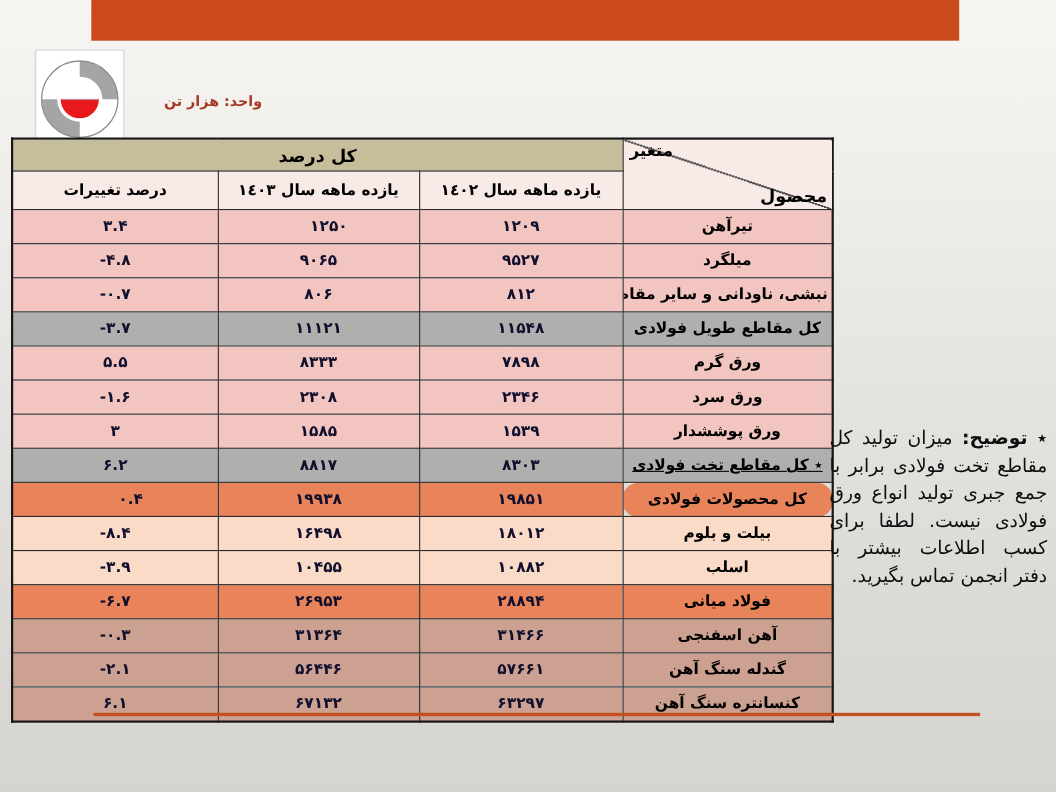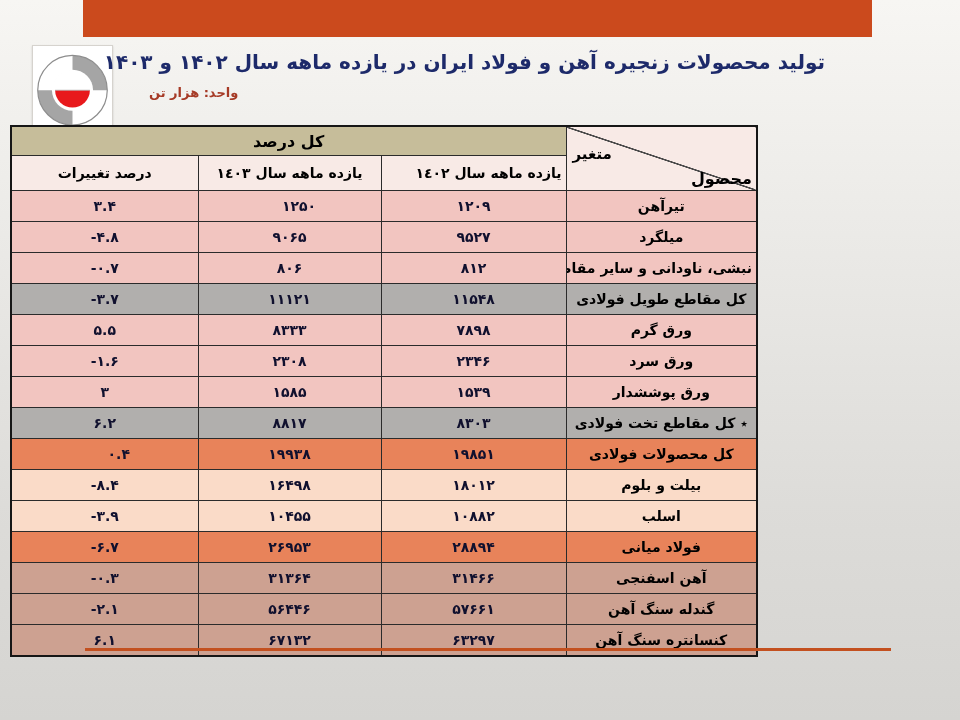--- a/index.html
+++ b/index.html
@@ -26,21 +26,21 @@
     border:1px solid #2b2b2b;text-align:center;vertical-align:middle;
     padding:0 4px;overflow:hidden;white-space:nowrap;
   }
   col.c-product{width:191px;} col.c-1402{width:185px;} col.c-1403{width:183px;} col.c-change{width:187px;}
   .hdr-group{height:28px;font-size:16px;font-weight:bold;color:#000;}
   .hdr-col{height:34px;font-size:14px;font-weight:bold;color:#000;}
   .corner-cell{
     position:relative;padding:0;
     background-image:linear-gradient(to top right,transparent calc(50% - 0.8px),#4a4a4a calc(50% - 0.8px),#4a4a4a calc(50% + 0.8px),transparent calc(50% + 0.8px));
   }
-  .corner-top{position:absolute;top:18px;left:6px;font-size:15px;font-weight:bold;}
+  .corner-top{position:absolute;top:1px;left:6px;font-size:15px;font-weight:bold;}
   .corner-bottom{position:absolute;bottom:2px;right:4px;font-size:16px;font-weight:bold;}
   .main-table tbody td{height:30px;font-weight:bold;color:#10102e;}
   .product-cell{font-size:14px;color:#000 !important;}
   .num-cell{font-size:14px;letter-spacing:.5px;}
   .note-block{
     position:absolute;right:8px;top:387px;width:198px;direction:rtl;
     text-align:justify;font-size:17px;line-height:1.47;color:#0d0d0d;
   }
   .note-lead{font-weight:bold;}
   .divider-line{position:absolute;left:85px;top:648px;width:806px;height:3px;}
@@ -57,41 +57,40 @@
       <circle cx="50" cy="54" r="44" fill="#a5a5a5"></circle>
       <path d="M50 10 A44 44 0 0 0 6 54 L25 54 A25 25 0 0 1 50 29 Z" fill="#ffffff"></path>
       <path d="M50 98 A44 44 0 0 0 94 54 L75 54 A25 25 0 0 1 50 79 Z" fill="#ffffff"></path>
       <circle cx="50" cy="54" r="26" fill="#ffffff"></circle>
       <circle cx="50" cy="54" r="44" fill="none" stroke="#8e8e8e" stroke-width="1.5"></circle>
       <path d="M28 54 A22 22 0 0 0 72 54 Z" fill="#e8191c"></path>
       <path d="M28 54 L72 54" stroke="#b0b0b0" stroke-width="1"></path>
     </svg>
   </div>
 
-  <div class="page-title" style="color:#1d2a6a;">تولید محصولات زنجیره آهن و فولاد ایران در یازده ماهه سال ۱۴۰۲ و ۱۴۰۳</div>
 
   <div class="unit-label" style="color:#a63a26;">واحد: هزار تن</div>
 
   <table class="main-table">
     <colgroup>
       <col class="c-product">
         <col class="c-1402">
         <col class="c-1403">
         <col class="c-change">
     </colgroup>
     <thead>
       <tr>
         <td class="corner-cell" rowspan="2" style="height: 62px; background-color: rgb(248, 234, 230);">
           <span class="corner-top">متغیر</span>
           <span class="corner-bottom">محصول</span>
         </td>
         <td class="hdr-group" colspan="3" style="background-color: rgb(198, 189, 154);">کل درصد</td>
       </tr>
       <tr>
-        <td class="hdr-col" style="background-color: rgb(248, 234, 230); text-align: right;">یازده ماهه سال ١٤٠٢</td>
+        <td class="hdr-col" style="background-color: rgb(248, 234, 230);">یازده ماهه سال ١٤٠٢</td>
         <td class="hdr-col" style="background-color: rgb(248, 234, 230);">یازده ماهه سال ١٤٠٣</td>
         <td class="hdr-col" style="background-color: rgb(248, 234, 230); margin-left: 44px;">درصد تغییرات</td>
       </tr>
     </thead>
     <tbody>
         <tr>
           <td class="product-cell" dir="rtl" style="background-color: rgb(242, 197, 192);">تیرآهن</td>
           <td class="num-cell" dir="ltr" style="background-color: rgb(242, 197, 192);">۱۲۰۹</td>
           <td class="num-cell" dir="ltr" style="background-color: rgb(242, 197, 192); padding-left: 23px;">۱۲۵۰</td>
           <td class="num-cell" dir="ltr" style="background-color: rgb(242, 197, 192);">۳.۴</td>
@@ -126,27 +125,27 @@
           <td class="num-cell" dir="ltr" style="background-color: rgb(242, 197, 192);">۲۳۰۸</td>
           <td class="num-cell" dir="ltr" style="background-color: rgb(242, 197, 192);">-۱.۶</td>
         </tr>
         <tr>
           <td class="product-cell" dir="rtl" style="background-color: rgb(242, 197, 192);">ورق پوششدار</td>
           <td class="num-cell" dir="ltr" style="background-color: rgb(242, 197, 192);">۱۵۳۹</td>
           <td class="num-cell" dir="ltr" style="background-color: rgb(242, 197, 192);">۱۵۸۵</td>
           <td class="num-cell" dir="ltr" style="background-color: rgb(242, 197, 192);">۳</td>
         </tr>
         <tr>
-          <td class="product-cell" dir="ltr" style="background-color: rgb(177, 175, 173);">٭ کل مقاطع تخت فولادی</td>
+          <td class="product-cell" dir="ltr" style="background-color: rgb(177, 175, 173); text-decoration: underline;">٭ کل مقاطع تخت فولادی</td>
           <td class="num-cell" dir="ltr" style="background-color: rgb(177, 175, 173);">۸۳۰۳</td>
           <td class="num-cell" dir="ltr" style="background-color: rgb(177, 175, 173);">۸۸۱۷</td>
           <td class="num-cell" dir="ltr" style="background-color: rgb(177, 175, 173);">۶.۲</td>
         </tr>
         <tr>
-          <td class="product-cell" dir="rtl" style="background-color: rgb(232, 131, 90);">کل محصولات فولادی</td>
+          <td class="product-cell" dir="rtl" style="background-color: rgb(232, 131, 90); border-radius: 14px;">کل محصولات فولادی</td>
           <td class="num-cell" dir="ltr" style="background-color: rgb(232, 131, 90);">۱۹۸۵۱</td>
           <td class="num-cell" dir="ltr" style="background-color: rgb(232, 131, 90);">۱۹۹۳۸</td>
           <td class="num-cell" dir="ltr" style="background-color: rgb(232, 131, 90); padding-left: 32px;">۰.۴</td>
         </tr>
         <tr>
           <td class="product-cell" dir="rtl" style="background-color: rgb(250, 219, 200);">بیلت و بلوم</td>
           <td class="num-cell" dir="ltr" style="background-color: rgb(250, 219, 200);">۱۸۰۱۲</td>
           <td class="num-cell" dir="ltr" style="background-color: rgb(250, 219, 200);">۱۶۴۹۸</td>
           <td class="num-cell" dir="ltr" style="background-color: rgb(250, 219, 200);">-۸.۴</td>
         </tr>
@@ -176,16 +175,21 @@
         </tr>
         <tr>
           <td class="product-cell" dir="rtl" style="background-color: rgb(205, 161, 145);">کنسانتره سنگ آهن</td>
           <td class="num-cell" dir="ltr" style="background-color: rgb(205, 161, 145);">۶۳۲۹۷</td>
           <td class="num-cell" dir="ltr" style="background-color: rgb(205, 161, 145);">۶۷۱۳۲</td>
           <td class="num-cell" dir="ltr" style="background-color: rgb(205, 161, 145);">۶.۱</td>
         </tr>
       </tbody>
   </table>
 
+  <div class="note-block">
+    <span class="note-lead">٭</span>
+    <span class="note-lead">توضیح:</span>
+    <span>میزان تولید کل مقاطع تخت فولادی برابر با جمع جبری تولید انواع ورق فولادی نیست. لطفا برای کسب اطلاعات بیشتر با دفتر انجمن تماس بگیرید.</span>
+  </div>
 
   <div class="divider-line" style="background-color: rgb(195, 80, 31);"></div>
 
 </div>
 
 </body></html>

